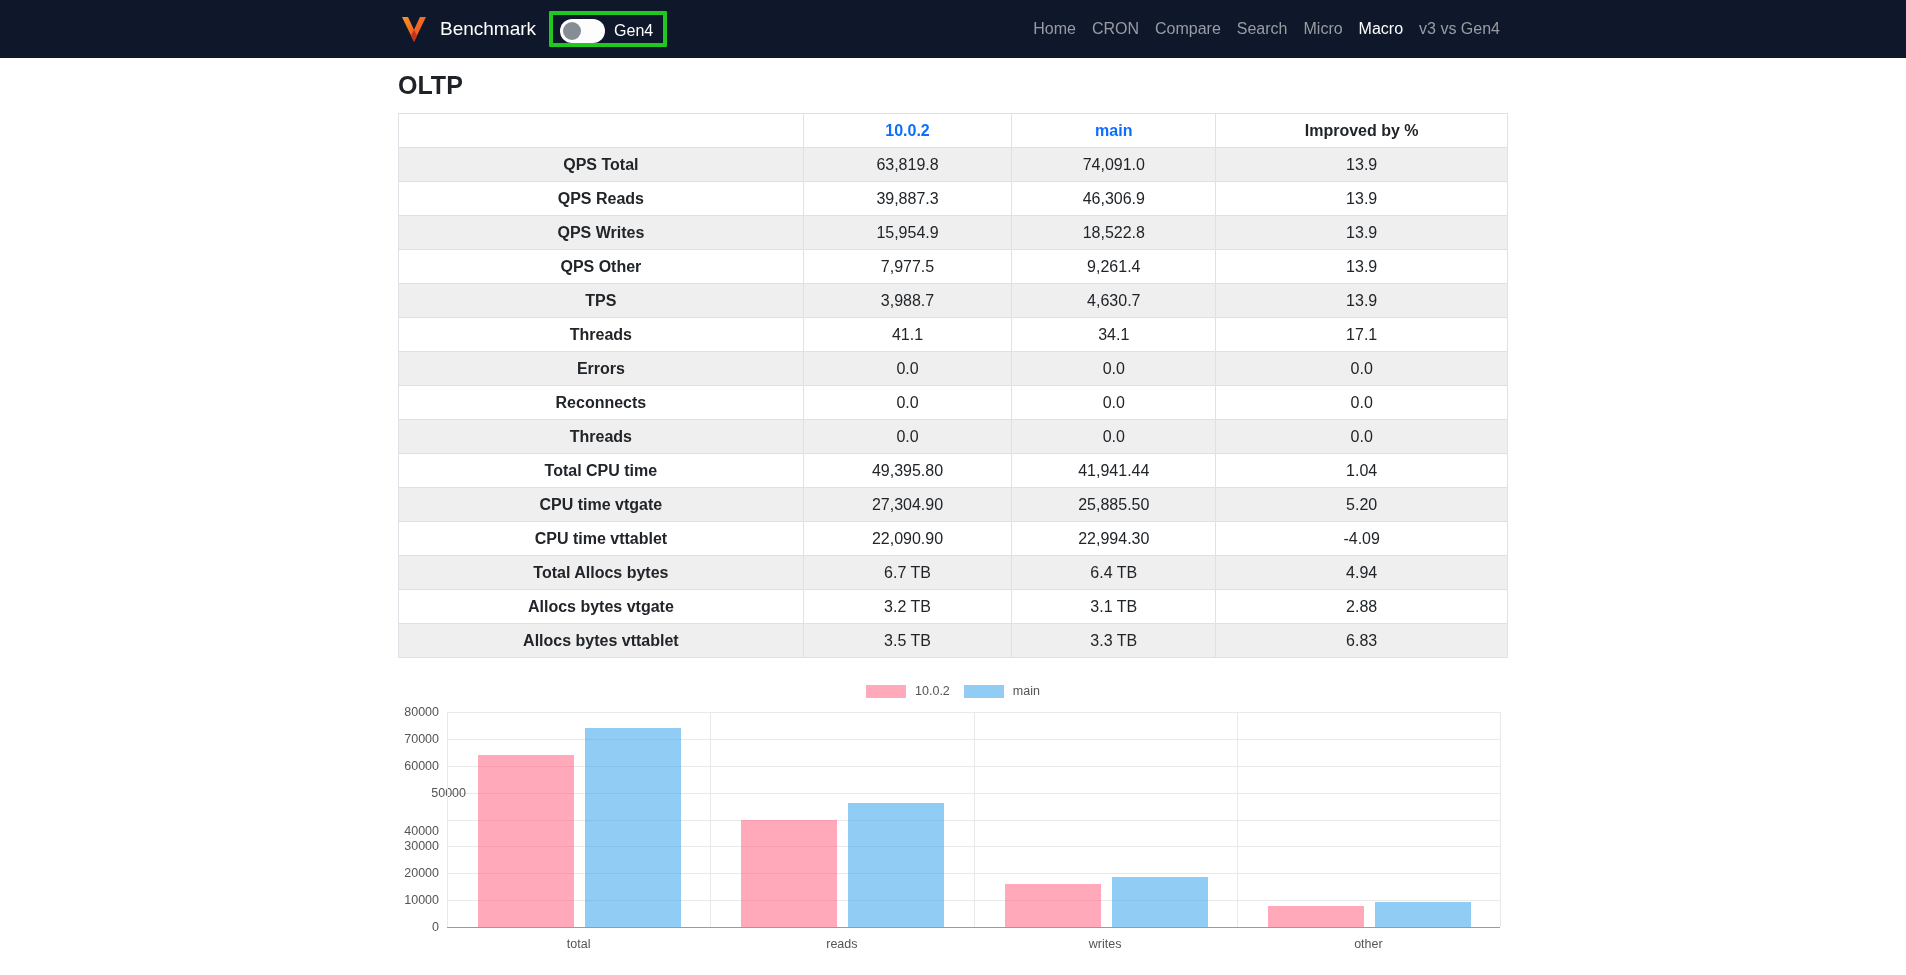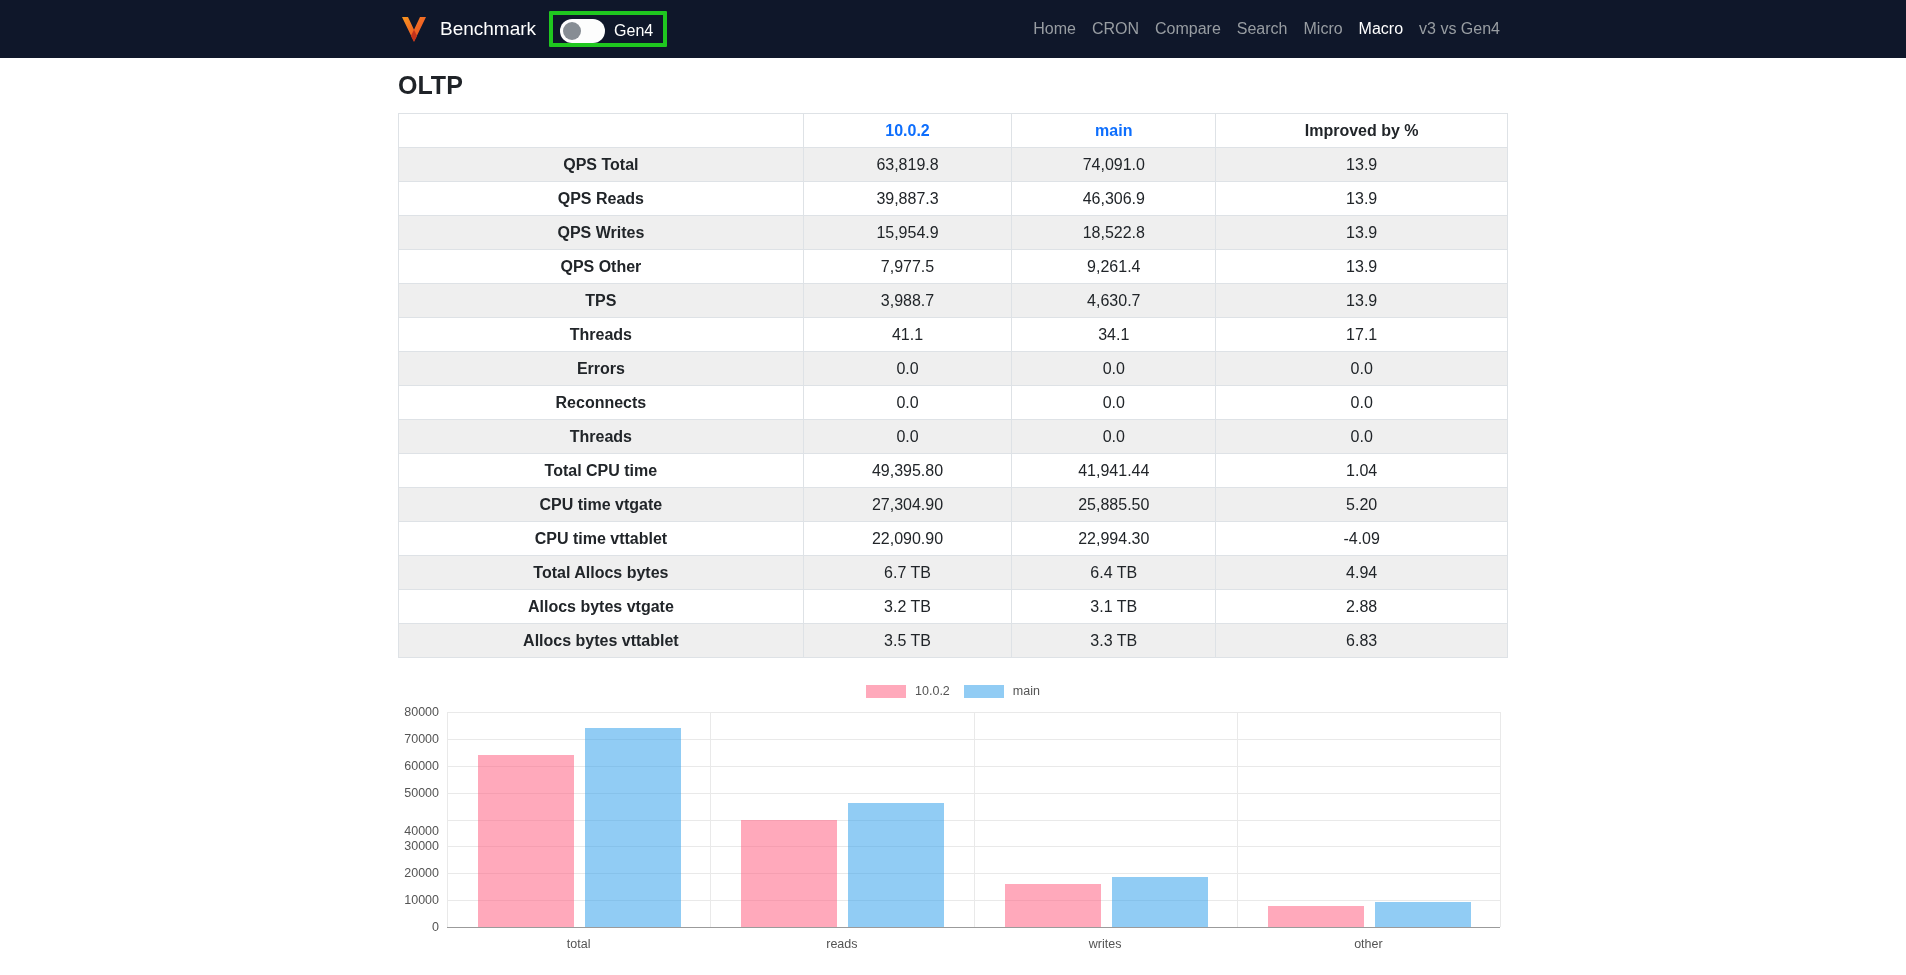--- a/index.html
+++ b/index.html
@@ -238,21 +238,21 @@
         <div class="ytick" style="top: 221px;">0</div>
         <div class="hgrid" style="top: 194.125px;"></div>
         <div class="ytick" style="top: 194.125px;">10000</div>
         <div class="hgrid" style="top: 167.25px;"></div>
         <div class="ytick" style="top: 167.25px;">20000</div>
         <div class="hgrid" style="top: 140.375px;"></div>
         <div class="ytick" style="top: 140px;">30000</div>
         <div class="hgrid" style="top: 113.5px;"></div>
         <div class="ytick" style="top: 125px;">40000</div>
         <div class="hgrid" style="top: 86.625px;"></div>
-        <div class="ytick" style="top: 86.625px;">50000</div>
+        <div class="ytick" style="top: 86.625px; margin-left: 27px;">50000</div>
         <div class="hgrid" style="top: 59.75px;"></div>
         <div class="ytick" style="top: 59.75px;">60000</div>
         <div class="hgrid" style="top: 32.875px;"></div>
         <div class="ytick" style="top: 32.875px;">70000</div>
         <div class="hgrid" style="top: 6px;"></div>
         <div class="ytick" style="top: 6px;">80000</div>
         <div class="vgrid" style="left: 49px; top: 6px; height: 215px;"></div>
         <div class="vgrid" style="left: 312.25px; top: 6px; height: 215px;"></div>
         <div class="vgrid" style="left: 575.5px; top: 6px; height: 215px;"></div>
         <div class="vgrid" style="left: 838.75px; top: 6px; height: 215px;"></div>

